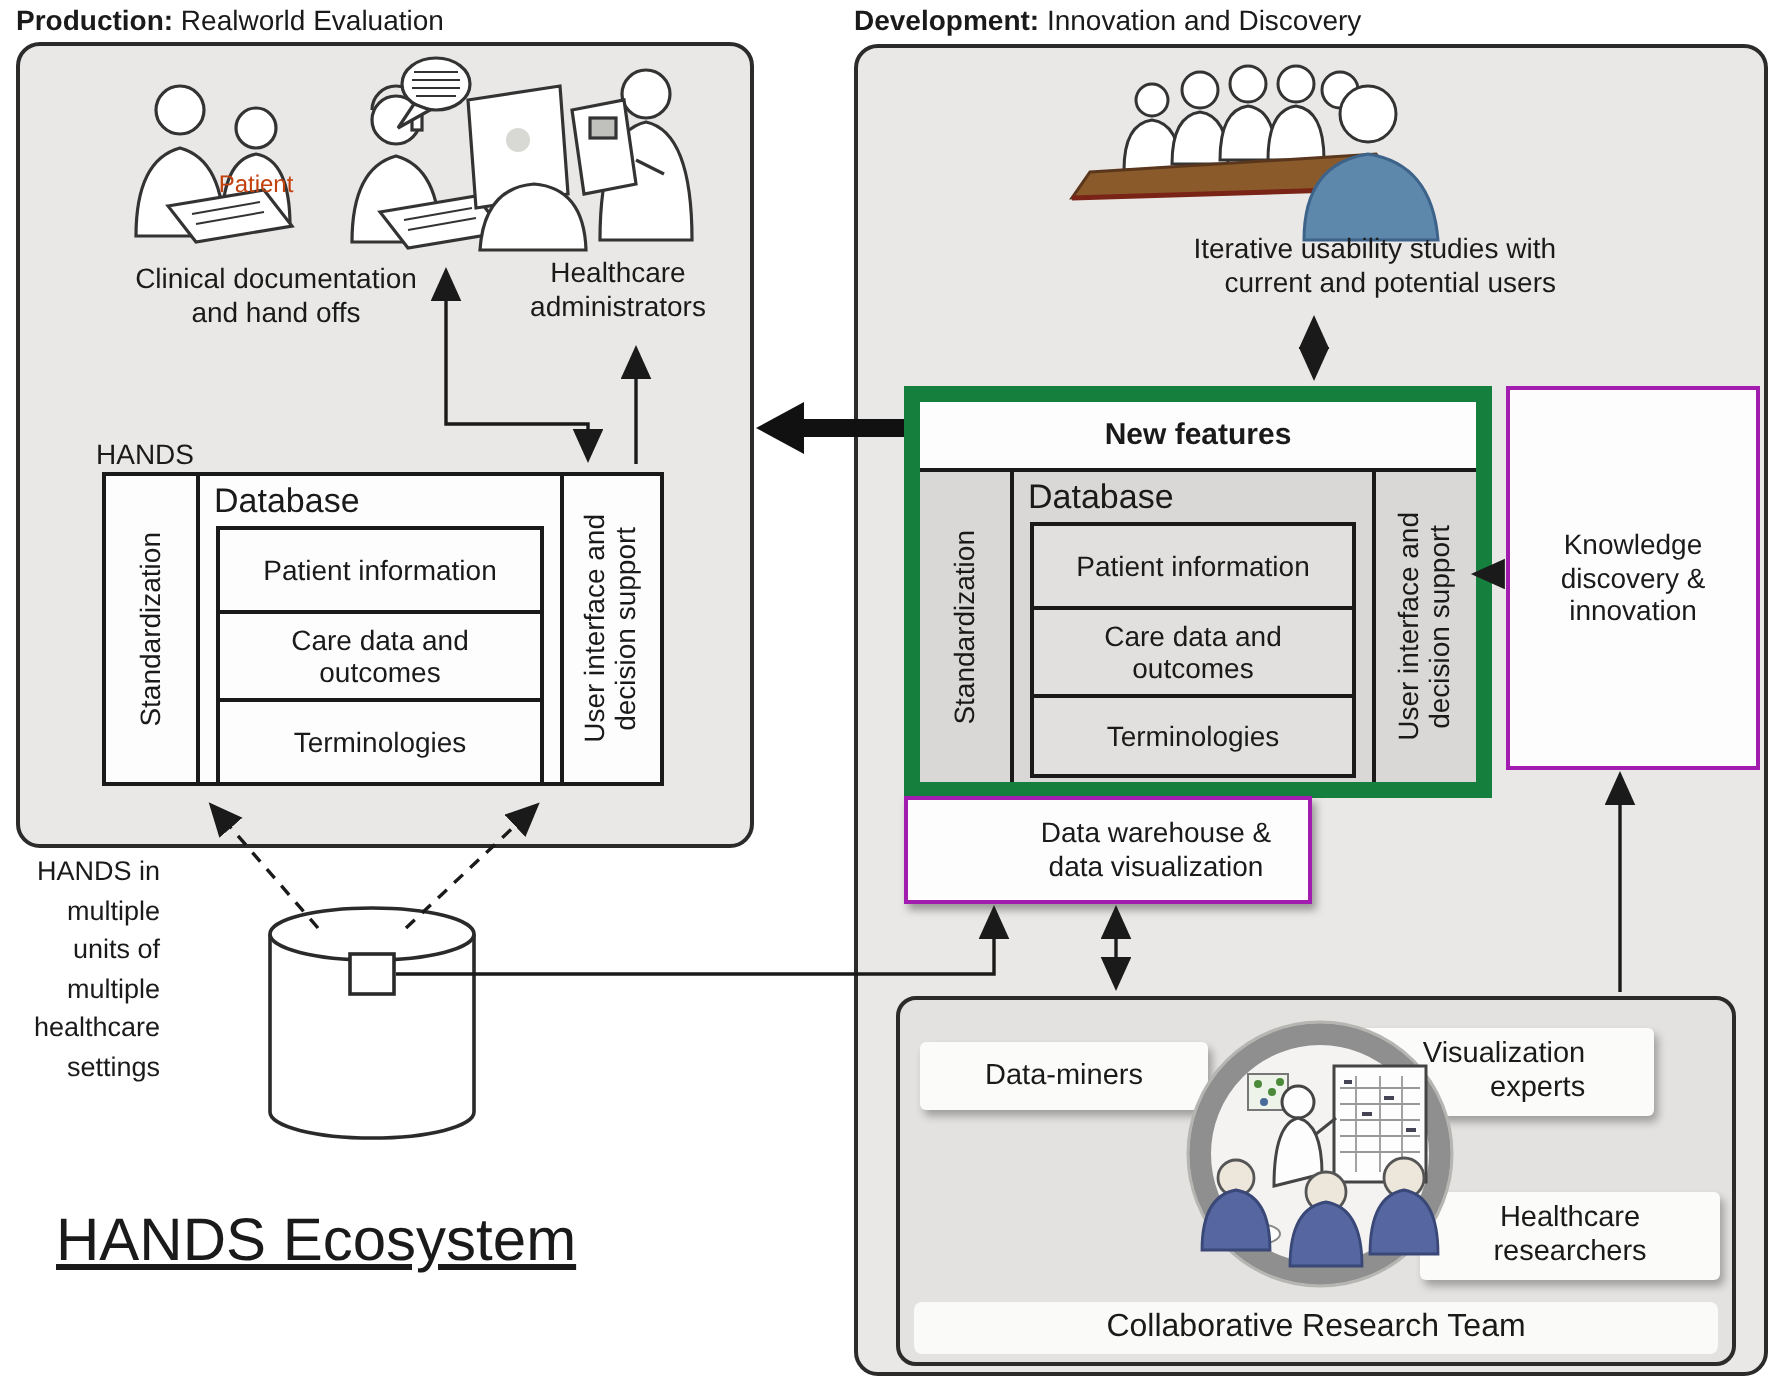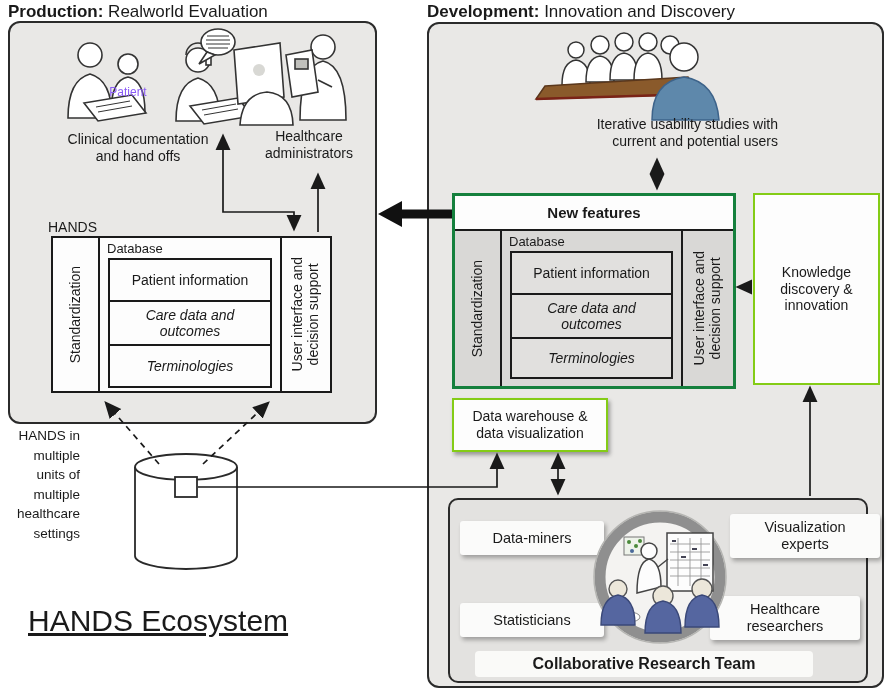--- a/index.html
+++ b/index.html
@@ -1,39 +1,39 @@
 <!DOCTYPE html>
 <html><head>
 <meta charset="utf-8">
 <style>
   html,body{margin:0;padding:0;background:#fff;}
   .canvas{position:relative;width:890px;height:693px;background:#fff;
     font-family:"Liberation Sans",sans-serif;color:#1a1a1a;overflow:hidden;}
   .pre{white-space:pre-line;}
   .ctr{text-align:center;}
   .sect-box{position:absolute;background:#e9e8e6;border:2px solid #2b2b2b;border-radius:12px;z-index:1;}
-  .title{position:absolute;font-size:17px;z-index:4;text-align:center;}
+  .title{position:absolute;font-size:14px;z-index:4;text-align:center;}
   .title b{font-weight:bold;}
   .lbl{position:absolute;font-size:14px;line-height:1.18;z-index:4;}
   .hands-box{position:absolute;display:flex;background:#fdfdfd;border:2px solid #1a1a1a;z-index:2;}
   .v-col{display:flex;align-items:center;justify-content:center;}
   .vtext{writing-mode:vertical-rl;transform:rotate(180deg);font-size:14px;line-height:1.12;text-align:center;}
   .db-area{flex:1;display:flex;flex-direction:column;}
-  .db-title{font-size:13px;margin:3px 0 2px 7px;}
+  .db-title{font-size:17px;margin:3px 0 2px 7px;}
   .db-stack{margin:0 8px;}
   .db-item{border:2px solid #1a1a1a;display:flex;align-items:center;justify-content:center;
     font-size:14px;line-height:1.15;text-align:center;}
-  .db-item + .db-item{margin-top:-2px;font-style:italic;}
-  .nf-wrap{position:absolute;display:flex;flex-direction:column;border:3px solid #15803d;z-index:2;background:#d9d8d6;}
+  .db-item + .db-item{margin-top:-2px;}
+  .nf-wrap{position:absolute;display:flex;flex-direction:column;border:8px solid #15803d;z-index:2;background:#d9d8d6;}
   .nf-head{height:33px;background:#fdfdfd;border-bottom:2px solid #1a1a1a;display:flex;
     align-items:center;justify-content:center;font-weight:bold;font-size:15px;}
   .nf-body{flex:1;display:flex;}
-  .white-box{position:absolute;background:#fdfdfd;border:2px solid #84cc16;display:flex;
+  .white-box{position:absolute;background:#fdfdfd;border:2px solid #a21caf;display:flex;
     align-items:center;justify-content:center;font-size:14px;line-height:1.2;text-align:center;z-index:2;}
-  .shadow{box-shadow:2px 3px 4px rgba(0,0,0,.35);}
+  .shadow{box-shadow:2px 3px 4px rgba(0,0,0,.35);padding-left:48px;}
   .member{position:absolute;background:#fbfbfa;border-radius:3px;display:flex;align-items:center;
     justify-content:center;font-size:14.5px;line-height:1.15;text-align:center;z-index:2;
     box-shadow:2px 3px 4px rgba(0,0,0,.3);}
   .team-strip{position:absolute;background:#fafaf8;border-radius:4px;display:flex;align-items:center;
     justify-content:center;font-size:16px;z-index:2;}
   .eco-title{position:absolute;font-size:30px;text-decoration:underline;z-index:4;text-align:center;}
   svg.overlay{position:absolute;left:0;top:0;z-index:3;pointer-events:none;}
 </style>
 </head>
 <body>
@@ -60,21 +60,21 @@
 outcomes</div>
         <div class="db-item" style="height:40px;background:#fdfdfd;">Terminologies</div>
       </div>
     </div>
     <div class="v-col" style="width:48px;border-left:2px solid #1a1a1a;">
       <span class="vtext pre">User interface and
 decision support</span>
     </div>
   </div>
 
-  <div class="lbl ctr" style="left:105px;top:85px;width:46px;font-size:12px;color:#8b5cf6;z-index:4;">Patient</div>
+  <div class="lbl ctr" style="left:105px;top:85px;width:46px;font-size:12px;color:#c2410c;z-index:4;">Patient</div>
   <div class="lbl pre ctr" style="left:38px;top:131px;width:200px;">Clinical documentation
 and hand offs</div>
   <div class="lbl pre ctr" style="left:250px;top:128px;width:118px;">Healthcare
 administrators</div>
   <div class="lbl pre ctr" style="left:0px;top:426px;width:80px;font-size:13.5px;line-height:1.45;text-align:right;">HANDS in
 multiple
 units of
 multiple
 healthcare
 settings</div>
@@ -105,26 +105,25 @@
   <div class="white-box pre" style="left:753px;top:193px;width:123px;height:188px;">Knowledge
 discovery &amp;
 innovation</div>
   <div class="white-box pre shadow" style="left:452px;top:398px;width:152px;height:50px;">Data warehouse &amp;
 data visualization</div>
 
   <div class="lbl pre ctr" style="left:538px;top:116px;width:240px;text-align:right;">Iterative usability studies with
 current and potential users</div>
 
   <div class="member" style="left:460px;top:521px;width:144px;height:34px;">Data-miners</div>
-  <div class="member pre" style="left:730px;top:514px;width:150px;height:44px;">Visualization
+  <div class="member pre" style="left:677px;top:514px;width:150px;height:44px;text-align:right;">Visualization
 experts</div>
-  <div class="member" style="left:460px;top:603px;width:144px;height:34px;">Statisticians</div>
   <div class="member pre" style="left:710px;top:596px;width:150px;height:44px;">Healthcare
 researchers</div>
-  <div class="team-strip" style="left:475px;top:651px;width:338px;height:26px;font-weight:bold;">Collaborative Research Team</div>
+  <div class="team-strip" style="left:457px;top:651px;width:402px;height:26px;">Collaborative Research Team</div>
 
   <svg class="overlay" width="890" height="693" viewBox="0 0 890 693">
     <defs>
       <marker id="ah" markerWidth="11" markerHeight="10" refX="8.5" refY="4.5" orient="auto-start-reverse">
         <path d="M0,0 L10,4.5 L0,9 z" fill="#1a1a1a"></path>
       </marker>
     </defs>
 
     <g stroke="#2a2a2a" stroke-width="1.8" fill="#fff">
       <path d="M135 467 V556 A51 13 0 0 0 237 556 V467"></path>

